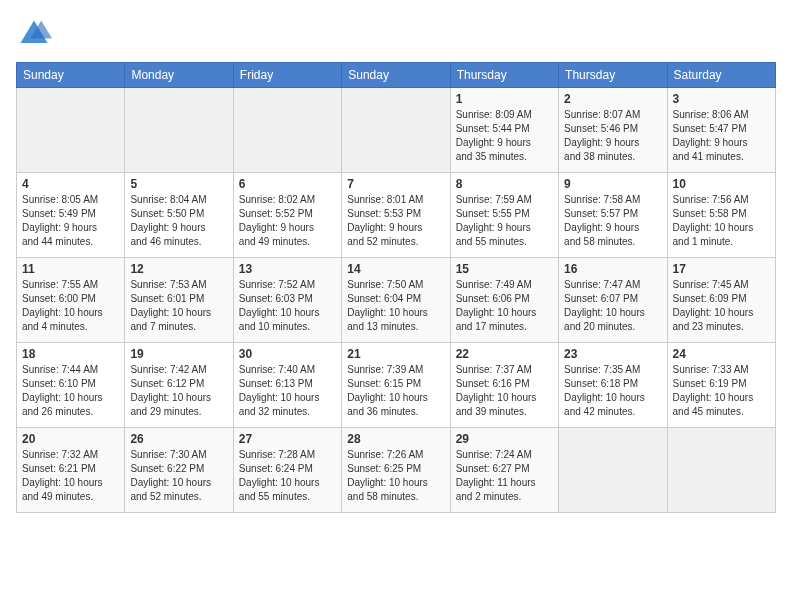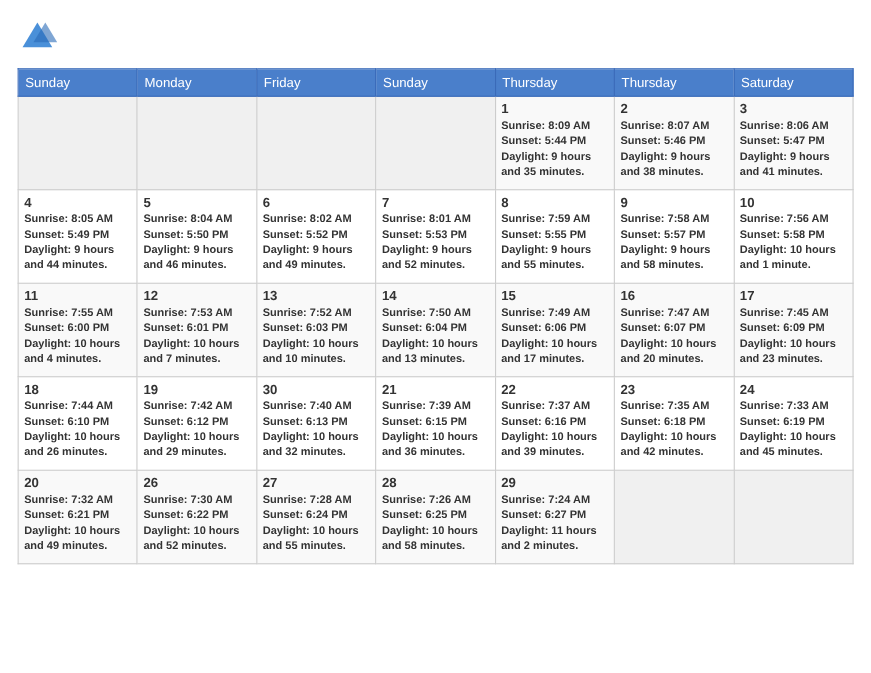--- a/index.html
+++ b/index.html
@@ -76,21 +76,20 @@
     .day-num {
       font-size: 12px;
       font-weight: bold;
       display: block;
       margin-bottom: 2px;
     }
     .day-info {
       font-size: 10px;
       line-height: 1.4;
       color: #333;
-      font-weight: bold;
     }
     .empty { background: #f0f0f0 !important; }
   </style>
 </head>
 <body>
 
 <div class="header">
   <div class="logo">
     <svg class="logo-icon" viewBox="0 0 40 40">
       <polygon points="20,5 35,30 5,30" fill="#4a90d9"></polygon>

